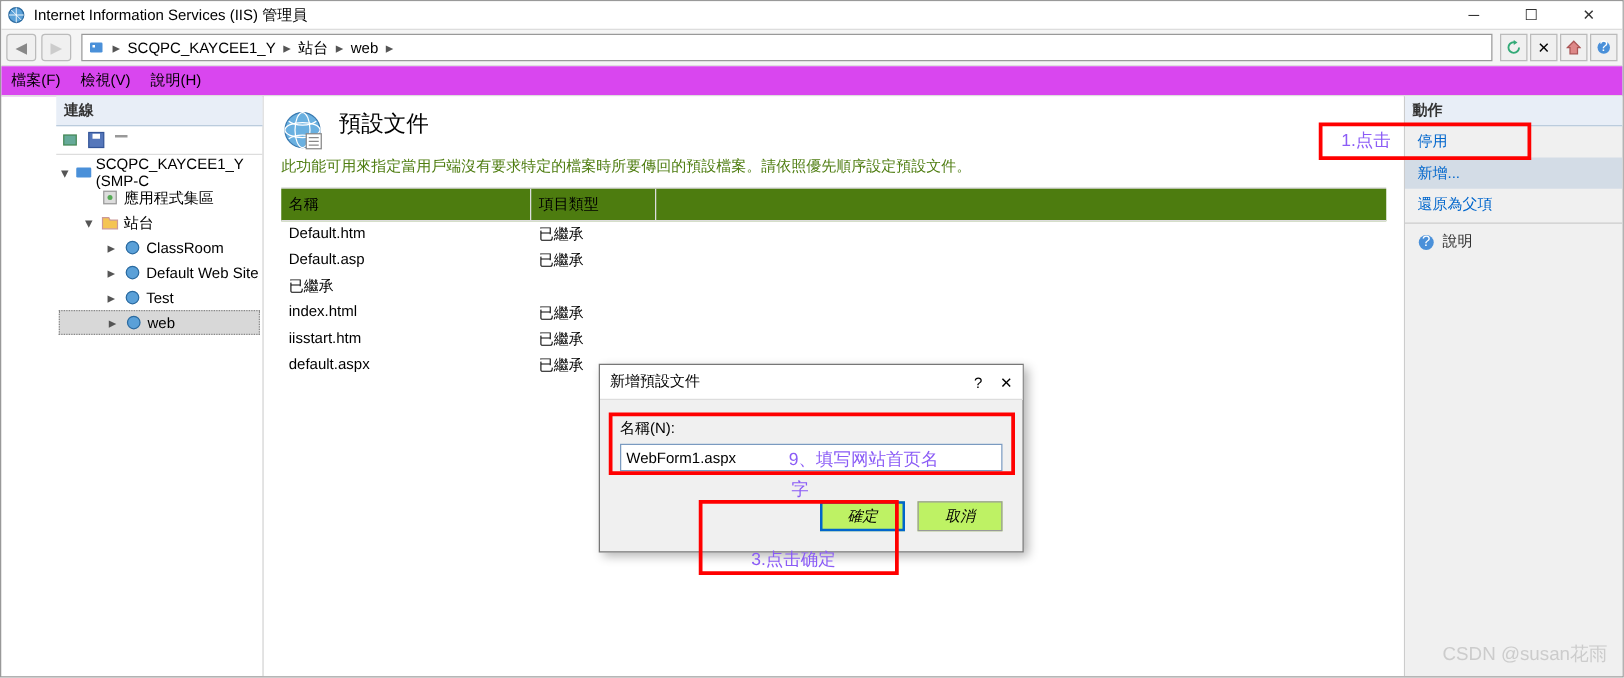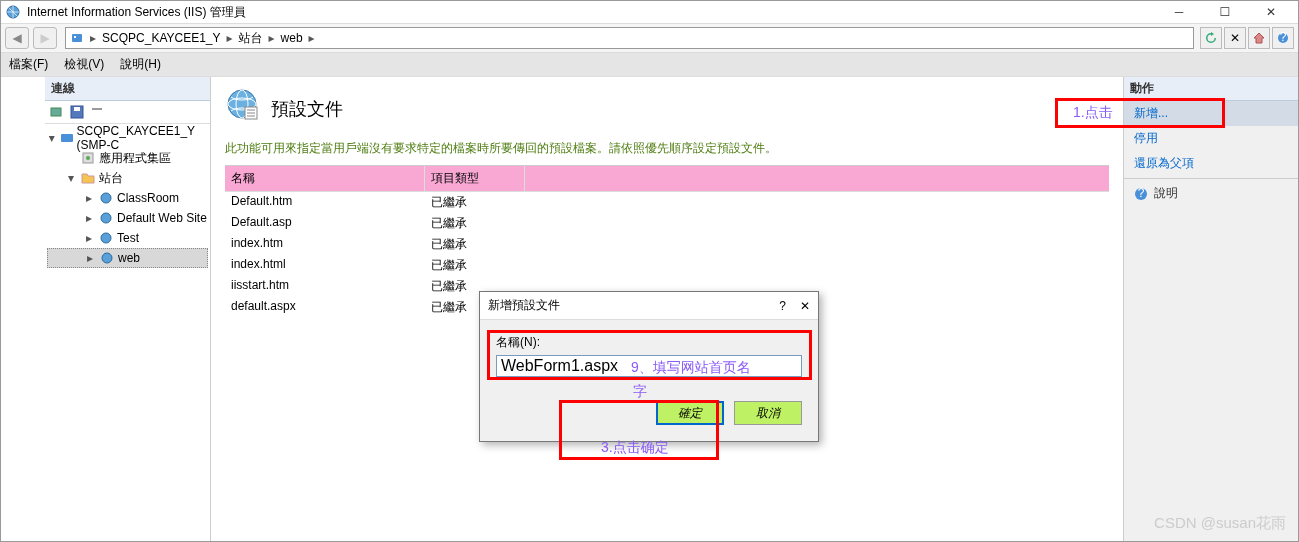--- a/index.html
+++ b/index.html
@@ -9,52 +9,52 @@
 .titlebar .winbtns { margin-left: auto; display: flex; }
 .titlebar .winbtns div { width: 46px; height: 20px; display: flex; align-items: center; justify-content: center; color: #333; }
 .navbar { height: 30px; background: #f5f5f5; border-top: 1px solid #ddd; border-bottom: 1px solid #ddd; display: flex; align-items: center; padding: 0 4px; }
 .navbtns { display: flex; gap: 4px; margin-right: 8px; }
 .navbtn { width: 24px; height: 22px; border: 1px solid #bbb; border-radius: 3px; display: flex; align-items: center; justify-content: center; color: #888; background: #f0f0f0; }
 .addr { flex: 1; height: 22px; background: #fff; border: 1px solid #999; display: flex; align-items: center; padding: 0 4px; gap: 6px; }
 .crumb { display: flex; align-items: center; gap: 4px; }
 .chev { color: #555; }
 .rightbtns { display: flex; gap: 2px; margin-left: 6px; }
 .rightbtn { width: 22px; height: 22px; border: 1px solid #bbb; display: flex; align-items: center; justify-content: center; background: #f0f0f0; }
-.menubar { height: 24px; background: #e5e5e5; border-bottom: 1px solid #ddd; display: flex; align-items: center; padding: 0 8px; gap: 16px; }
+.menubar { height: 24px; background: #d946ef; border-bottom: 1px solid #ddd; display: flex; align-items: center; padding: 0 8px; gap: 16px; }
 .content { display: flex; height: calc(100% - 76px); }
 .leftpane { width: 210px; border-right: 1px solid #ccc; display: flex; flex-direction: column; padding-left: 44px; }
 .panehdr { background: #e8eef7; border-bottom: 1px solid #bcd; padding: 3px 6px; font-weight: bold; color: #333; }
 .tree { padding: 4px 2px; }
 .treerow { display: flex; align-items: center; height: 20px; gap: 3px; cursor: default; }
 .exp { width: 12px; text-align: center; color: #555; }
 .treeicon { width: 16px; height: 16px; display: inline-flex; align-items: center; justify-content: center; }
 .selected { background: #d8d8d8; border: 1px dotted #888; }
 .centerpane { flex: 1; background: #fff; padding: 10px 14px; position: relative; }
-.pagehdr { display: flex; align-items: flex-end; gap: 12px; margin-bottom: 19px; }
+.pagehdr { display: flex; align-items: flex-start; gap: 12px; margin-bottom: 4px; }
 .globe { width: 34px; height: 34px; }
 .pagetitle { font-size: 18px; font-weight: normal; }
 .desc { font-size: 12px; color: #4d7c0f; margin-bottom: 8px; }
 .list { border-top: 1px solid #ccc; }
-.listhdr { display: flex; background: #f9a8d4; border-bottom: 1px solid #ddd; }
+.listhdr { display: flex; background: #4d7c0f; border-bottom: 1px solid #ddd; }
 .listhdr div { padding: 4px 6px; border-right: 1px solid #ddd; }
 .col1 { width: 200px; }
 .col2 { width: 100px; }
 .listrow { display: flex; }
 .listrow div { padding: 2px 6px; }
 .rightpane { width: 175px; border-left: 1px solid #ccc; background: #f0f0f0; }
 .actionitem { padding: 4px 10px; color: #0066cc; cursor: pointer; display: flex; align-items: center; gap: 6px; }
 .actionitem.sel { background: #d3dce6; }
 .actionitem.black { color: #333; }
 .redbox { position: absolute; border: 3px solid red; pointer-events: none; }
 .redtext { position: absolute; color: #8b5cf6; font-size: 14px; font-weight: normal; pointer-events: none; }
 .dialog { position: absolute; left: 478px; top: 290px; width: 340px; background: #f0f0f0; border: 1px solid #777; box-shadow: 3px 3px 8px rgba(0,0,0,0.3); }
 .dlgtitle { height: 28px; display: flex; align-items: center; padding: 0 8px; background: #fff; border-bottom: 1px solid #ddd; }
 .dlgtitle .btns { margin-left: auto; display: flex; gap: 14px; }
 .dlgbody { padding: 14px 16px; }
-.dlginput { width: 100%; height: 22px; border: 1px solid #7a9ac0; padding: 0 4px; font-size: 16px; }
+.dlginput { width: 100%; height: 22px; border: 1px solid #7a9ac0; padding: 0 4px; font-size: 12px; }
 .dlgfoot { padding: 10px 16px 16px; display: flex; justify-content: flex-end; gap: 10px; }
 .dlgbtn { width: 68px; height: 24px; border: 1px solid #999; background: #bef264; font-style: italic; }
 .dlgbtn.primary { border: 2px solid #0066cc; }
 .watermark { position: absolute; right: 12px; bottom: 8px; color: #ccc; font-size: 15px; }
 svg { display: block; }
 </style>
 </head>
 <body>
 
 <div class="titlebar">
@@ -231,45 +231,44 @@
       </div>
       <div class="listrow">
           <div class="col1">Default.htm</div>
           <div class="col2">已繼承</div>
         </div>
       <div class="listrow">
           <div class="col1">Default.asp</div>
           <div class="col2">已繼承</div>
         </div>
       <div class="listrow">
-          <div class="col1">index.htm</div>
           <div class="col2">已繼承</div>
         </div>
       <div class="listrow">
           <div class="col1">index.html</div>
           <div class="col2">已繼承</div>
         </div>
       <div class="listrow">
           <div class="col1">iisstart.htm</div>
           <div class="col2">已繼承</div>
         </div>
       <div class="listrow">
           <div class="col1">default.aspx</div>
           <div class="col2">已繼承</div>
         </div>
     </div>
   </div>
 
   <div class="rightpane">
     <div class="panehdr">動作</div>
+    <div class="actionitem">
+        <span>停用</span>
+      </div>
     <div class="actionitem sel">
         <span>新增...</span>
-      </div>
-    <div class="actionitem">
-        <span>停用</span>
       </div>
     <div class="actionitem">
         <span>還原為父項</span>
       </div>
     <div style="border-top:1px solid #ccc;margin:2px 0"></div>
     <div class="actionitem black">
       <span>
           <svg width="14" height="14">
             <circle cx="7" cy="7" r="6" fill="#4a90d9"></circle>
             <text x="7" y="10" text-anchor="middle" fill="#fff" font-size="9">?</text>

